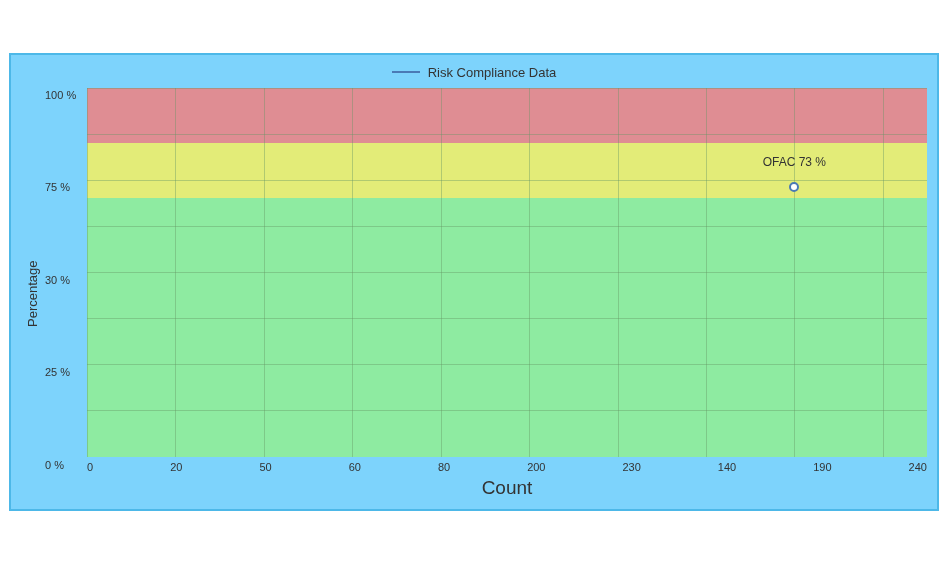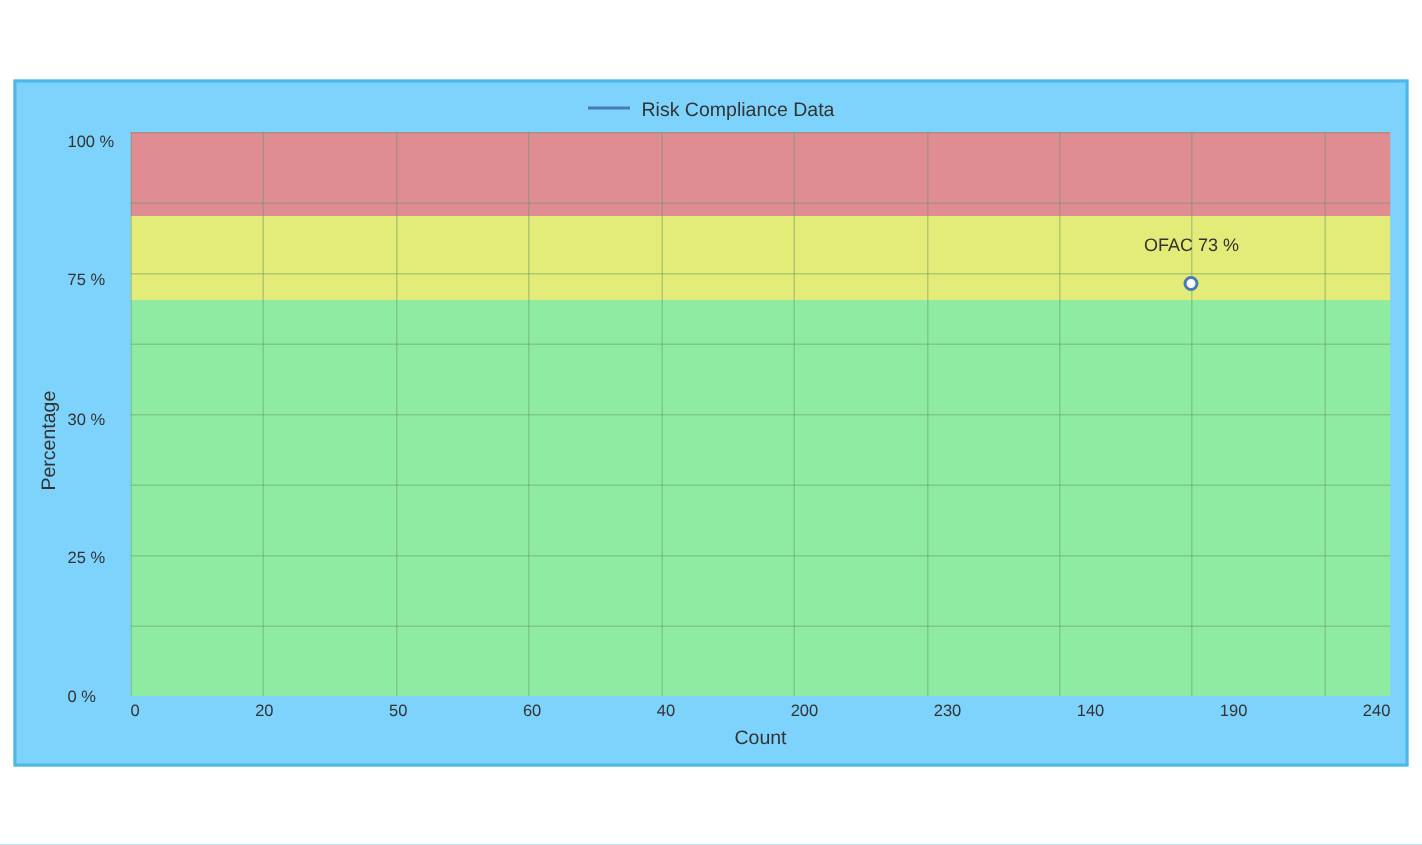--- a/index.html
+++ b/index.html
@@ -143,21 +143,21 @@
       display: flex;
       justify-content: space-between;
       font-size: 11px;
       color: #333;
       padding-top: 4px;
       padding-left: 0;
       padding-right: 0;
     }
     .x-axis-label {
       text-align: center;
-      font-size: 13px;
+      font-size: 19px;
       color: #333;
       margin-top: 4px;
     }
     .x-axis-tick {
       text-align: center;
       min-width: 0;
     }
   </style>
 </head>
 <body>
@@ -211,21 +211,21 @@
 
         <div class="data-label" id="dataLabel" style="left: 84.2105%; top: 24%; transform: translate(-50%, -110%);">OFAC 73 %</div>
         <div class="data-point" id="dataPoint" style="left: 84.2105%; top: 27%;"></div>
       </div>
 
       <div class="x-axis-ticks">
         <span class="x-axis-tick">0</span>
         <span class="x-axis-tick">20</span>
         <span class="x-axis-tick">50</span>
         <span class="x-axis-tick">60</span>
-        <span class="x-axis-tick">40</span>
+        <span class="x-axis-tick">80</span>
         <span class="x-axis-tick">200</span>
         <span class="x-axis-tick">230</span>
         <span class="x-axis-tick">140</span>
         <span class="x-axis-tick">190</span>
         <span class="x-axis-tick">240</span>
       </div>
 
       <div class="x-axis-label">Count</div>
     </div>
   </div>

